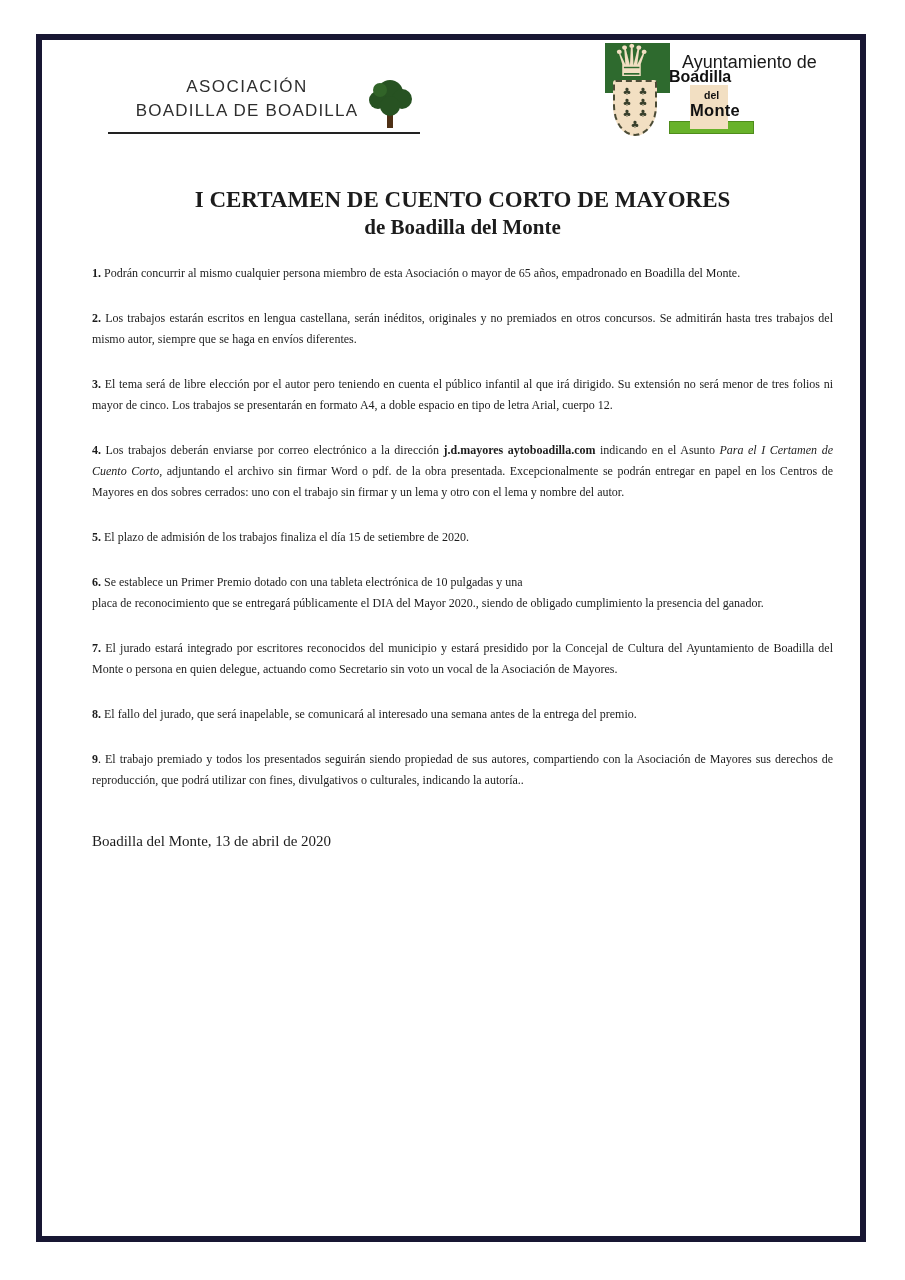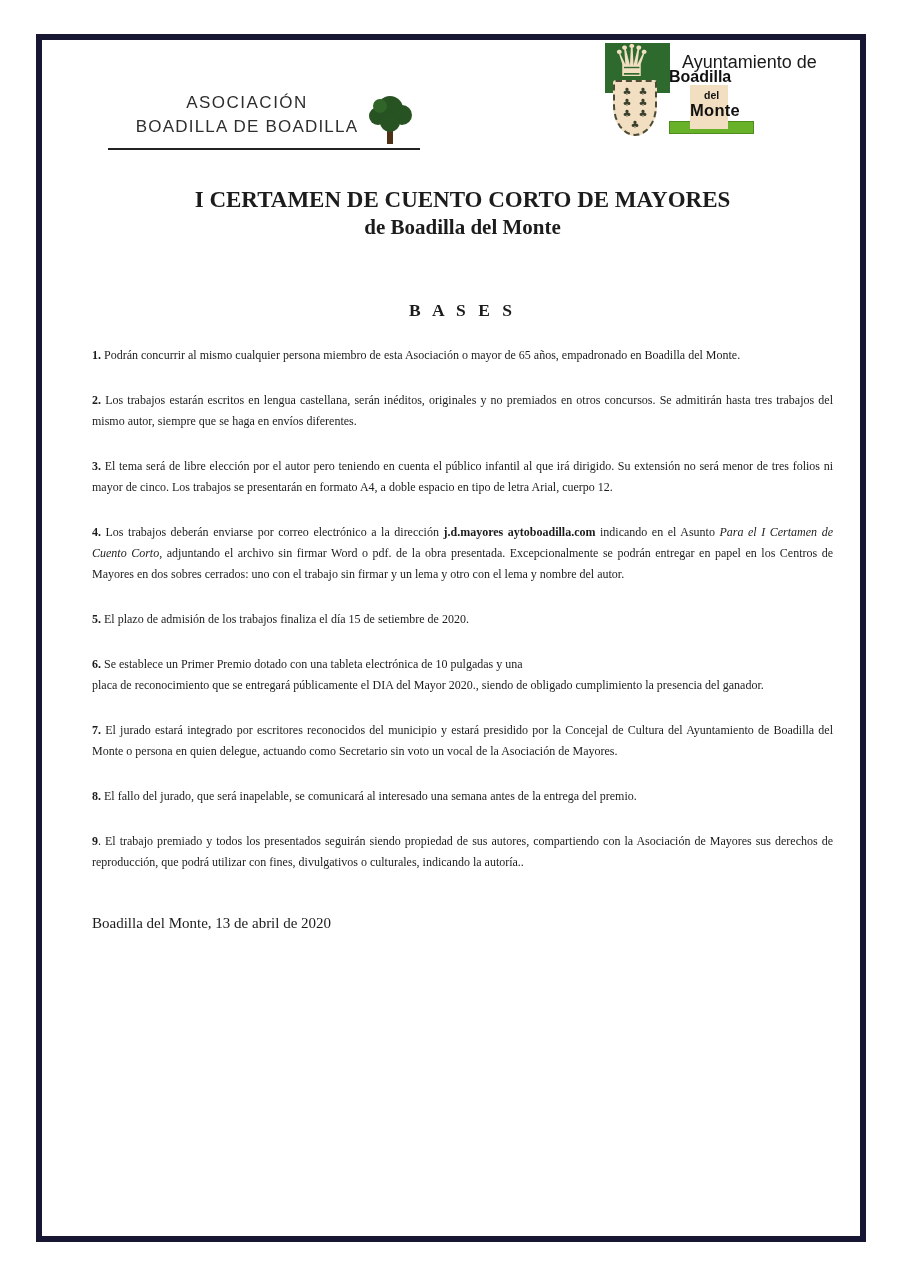--- a/index.html
+++ b/index.html
@@ -12,21 +12,21 @@
   html,body{margin:0;padding:0;background:#ffffff;}
   .page{
     position:relative;width:905px;height:1280px;background:#ffffff;
     font-family:"Liberation Serif",serif;color:var(--ink);overflow:hidden;
   }
   .frame{
     position:absolute;left:36px;top:34px;width:830px;height:1208px;
     border:6px solid var(--frame-border);box-sizing:border-box;
   }
   
-  .assoc{position:absolute;left:108px;top:92px;width:312px;height:62px;}
+  .assoc{position:absolute;left:108px;top:76px;width:312px;height:62px;}
   .assoc-text{position:absolute;left:0;top:0;width:278px;text-align:center;
     font-family:"Liberation Sans",sans-serif;color:#2e2e2e;}
   .assoc-l1{font-size:17px;letter-spacing:1.5px;line-height:22px;}
   .assoc-l2{font-size:17px;letter-spacing:1.2px;line-height:22px;margin-top:2px;}
   .assoc-tree{position:absolute;left:258px;top:2px;}
   .assoc-underline{position:absolute;left:0;top:56px;width:312px;height:2px;background:#222222;}
   
   .council{position:absolute;left:605px;top:43px;width:190px;height:102px;
     font-family:"Liberation Sans",sans-serif;}
   .c-square{position:absolute;left:0;top:0;width:65px;height:50px;
@@ -98,21 +98,20 @@
     <div class="c-l2">Boadilla</div>
     <div class="c-l3">del</div>
     <div class="c-l4">Monte</div>
   </div>
 
   <main class="content">
     <h1 class="title">
       <div class="title-l1">I CERTAMEN DE CUENTO CORTO DE MAYORES</div>
       <div class="title-l2">de Boadilla del Monte</div>
     </h1>
-    <h2 class="bases">B A S E S</h2>
     <div>
         <p class="para"><span class="b">1.</span><span> Podrán concurrir al mismo cualquier persona miembro de esta Asociación o mayor de 65 años, empadronado en Boadilla del Monte.</span></p>
         <p class="para"><span class="b">2.</span><span> Los trabajos estarán escritos en lengua castellana, serán inéditos, originales y no premiados en otros concursos. Se admitirán hasta tres trabajos del mismo autor, siempre que se haga en envíos diferentes.</span></p>
         <p class="para"><span class="b">3.</span><span> El tema será de libre elección por el autor pero teniendo en cuenta el público infantil al que irá dirigido. Su extensión no será menor de tres folios ni mayor de cinco. Los trabajos se presentarán en formato A4, a doble espacio en tipo de letra Arial, cuerpo 12.</span></p>
         <p class="para"><span class="b">4.</span><span> Los trabajos deberán enviarse por correo electrónico a la dirección </span><span class="b">j.d.mayores aytoboadilla.com</span><span> indicando en el Asunto </span><span class="i">Para el I Certamen de Cuento Corto</span><span>, adjuntando el archivo sin firmar Word o pdf. de la obra presentada. Excepcionalmente se podrán entregar en papel en los Centros de Mayores en dos sobres cerrados: uno con el trabajo sin firmar y un lema y otro con el lema y nombre del autor.</span></p>
         <p class="para"><span class="b">5.</span><span> El plazo de admisión de los trabajos finaliza el día 15 de setiembre de 2020.</span></p>
         <p class="para"><span class="b">6.</span><span> Se establece un Primer Premio dotado con una tableta electrónica de 10 pulgadas y una</span><br><span>placa de reconocimiento que se entregará públicamente el DIA del Mayor 2020., siendo de obligado cumplimiento la presencia del ganador.</span></p>
         <p class="para"><span class="b">7.</span><span> El jurado estará integrado por escritores reconocidos del municipio y estará presidido por la Concejal de Cultura del Ayuntamiento de Boadilla del Monte o persona en quien delegue, actuando como Secretario sin voto un vocal de la Asociación de Mayores.</span></p>
         <p class="para"><span class="b">8.</span><span> El fallo del jurado, que será inapelable, se comunicará al interesado una semana antes de la entrega del premio.</span></p>
         <p class="para"><span class="b">9</span><span>. El trabajo premiado y todos los presentados seguirán siendo propiedad de sus autores, compartiendo con la Asociación de Mayores sus derechos de reproducción, que podrá utilizar con fines, divulgativos o culturales, indicando la autoría..</span></p>

